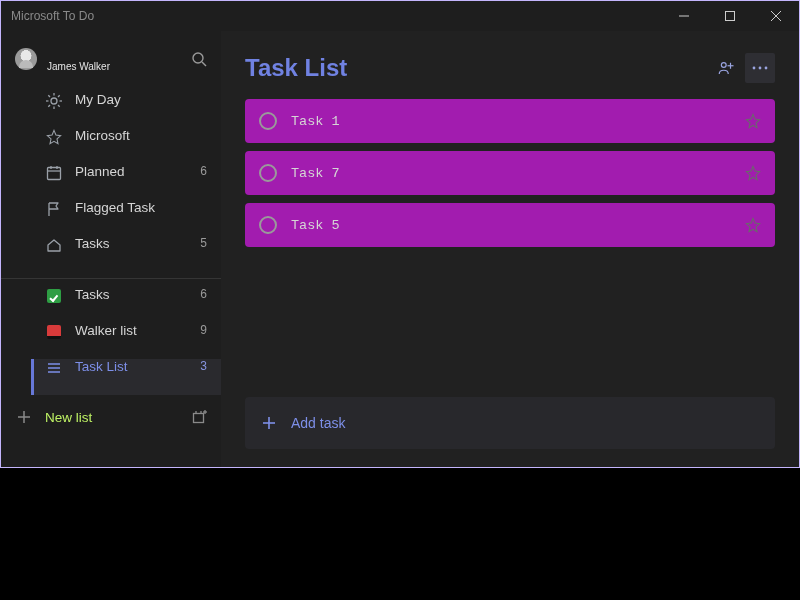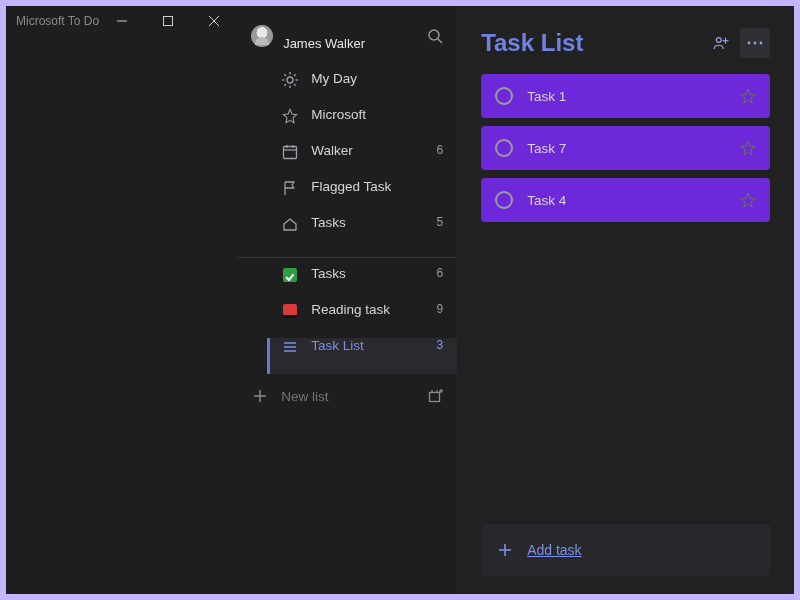--- a/index.html
+++ b/index.html
@@ -1,65 +1,65 @@
 <!DOCTYPE html>
 <html><head>
 <meta charset="utf-8">
 <style>
   * { box-sizing: border-box; margin: 0; padding: 0; }
   html, body { width: 800px; height: 600px; overflow: hidden; font-family: "Segoe UI", Arial, sans-serif; background: #000; }
-  .window { width: 800px; height: 600px; background: #1e1e1e; border: 6px solid #c4b5fd; display: flex; flex-direction: row; }
+  .window { width: 800px; height: 468px; background: #1e1e1e; border: 1px solid #c4b5fd; display: flex; flex-direction: column; }
   .titlebar { height: 30px; background: #1e1e1e; display: flex; align-items: center; padding-left: 10px; color: #8a8a8a; font-size: 12px; }
   .titlebar .spacer { flex: 1; }
   .titlebar .winbtn { width: 46px; height: 30px; display: flex; align-items: center; justify-content: center; color: #ccc; }
   .winbtn svg { stroke: #ccc; }
   .body { flex: 1; display: flex; min-height: 0; }
 
   
   .sidebar { width: 220px; background: #1e1e1e; display: flex; flex-direction: column; color: #ddd; font-size: 13.5px; }
   .profile { display: flex; align-items: center; padding: 14px 14px 18px 14px; }
   .avatar { width: 22px; height: 22px; border-radius: 50%; background: radial-gradient(circle at 50% 35%, #e8e8e8 0 30%, #9a9a9a 31% 100%); margin-right: 10px; position: relative; }
   .avatar::after { content:""; position:absolute; bottom:2px; left:4px; width:14px; height:8px; background:#bbb; border-radius:8px 8px 0 0;}
-  .profile-name { color: #e5e5e5; font-size: 13px; margin-top: 16px; }
+  .profile-name { color: #e5e5e5; font-size: 10px; margin-top: 16px; }
   .profile-search { margin-left: auto; color: #9a9a9a; }
 
   .navlist { padding-top: 2px; }
   .navitem { display: flex; align-items: flex-start; height: 36px; padding: 0 14px; color: #d5d5d5; cursor: default; margin-left: 30px; }
   .navitem.active { background: #2a2a2e; color: #7d8fe8; position: relative; }
   .navitem.active::before { content:""; position:absolute; left:0; top:0; bottom:0; width:3px; background:#6778d8; }
   .navitem .icon { width: 18px; height: 18px; margin-right: 12px; display: flex; align-items:center; justify-content:center; }
   .navitem .label { flex: 1; }
   .navitem .count { color: #9a9a9a; font-size: 12px; }
   .navitem.active .count { color:#8795e0; }
   .separator { height:1px; background:#353535; margin: 6px 0; }
 
   .sq { width:14px; height:14px; border-radius:2px; }
   .sq.green { background:#2e9e44; position:relative;}
   .sq.green::after{content:""; position:absolute; left:3px; top:6px; width:3px; height:6px; border:2px solid #fff; border-top:none; border-left:none; transform:rotate(40deg) translateY(-2px);}
   .sq.red { background:#d83b3b; border-bottom:3px solid #111;}
 
-  .newlist { display:flex; align-items:center; height:40px; padding:0 14px; color:#737373; margin-top:2px;}
+  .newlist { display:flex; align-items:center; height:40px; padding:0 14px; color:#bef264; margin-top:2px;}
   .newlist .icon{width:18px;height:18px;margin-right:12px;display:flex;align-items:center;justify-content:center;}
   .newlist .addgroup{margin-left:auto;}
 
   
   .main { flex: 1; background: #212121; display: flex; flex-direction: column; padding: 0 24px; }
   .main-header { display: flex; align-items: center; padding: 22px 0 16px 0; }
   .main-title { color: #7082e2; font-size: 24px; font-weight: 600; }
   .main-header .spacer{flex:1;}
   .headbtn { width:30px; height:30px; display:flex; align-items:center; justify-content:center; color:#a4b0f0; }
   .headbtn.more{ background:#2e2e33; border-radius:2px; margin-left:4px; color:#9aa4e0;}
 
   .tasklist { display:flex; flex-direction:column; gap:8px; flex:1; overflow:auto;}
-  .taskrow { background:#6d28d9; height:44px; border-radius:4px; display:flex; align-items:center; padding:0 14px; color:#d5d5d5; font-size:13.5px;}
+  .taskrow { background:#a21caf; height:44px; border-radius:4px; display:flex; align-items:center; padding:0 14px; color:#d5d5d5; font-size:13.5px;font-family:Liberation Mono, monospace;}
   .taskrow .circle{ width:18px; height:18px; border:2px solid #9a9a9a; border-radius:50%; margin-right:14px;}
   .taskrow .tlabel{flex:1;}
   .taskrow .star{ color:#7a7a7a;}
 
-  .addtask { height:52px; background:#28282c; border-radius:4px; margin:14px 0 18px 0; display:flex; align-items:center; padding:0 16px; color:#7d8fe8; font-size:14px;text-decoration:underline;}
+  .addtask { height:52px; background:#28282c; border-radius:4px; margin:14px 0 18px 0; display:flex; align-items:center; padding:0 16px; color:#7d8fe8; font-size:14px;}
   .addtask .plus{ margin-right:14px; }
 
   svg{display:block;}
 </style>
 </head>
 <body>
 
 <div class="window">
 
   <div class="titlebar">
@@ -128,21 +128,21 @@
         </div>
         <div class="navitem">
           <span class="icon">
             <svg width="16" height="16" viewBox="0 0 16 16">
                 <rect x="1.5" y="2.5" width="13" height="12" rx="1" fill="none" stroke="#9aa0a8" stroke-width="1.3"></rect>
                 <line x1="1.5" y1="6" x2="14.5" y2="6" stroke="#9aa0a8" stroke-width="1.3"></line>
                 <line x1="5" y1="1" x2="5" y2="4" stroke="#9aa0a8" stroke-width="1.3"></line>
                 <line x1="11" y1="1" x2="11" y2="4" stroke="#9aa0a8" stroke-width="1.3"></line>
               </svg>
           </span>
-          <span class="label">Walker</span>
+          <span class="label">Planned</span>
           <span class="count">6</span>
         </div>
         <div class="navitem">
           <span class="icon">
             <svg width="16" height="16" viewBox="0 0 16 16">
                 <path d="M3 2v13M3 2h9l-2 3 2 3H3" fill="none" stroke="#9aa0a8" stroke-width="1.3" stroke-linejoin="round"></path>
               </svg>
           </span>
           <span class="label">Flagged Task</span>
           <span class="count"></span>
@@ -165,21 +165,21 @@
           <span class="icon">
               <span class="sq green"></span>
             </span>
           <span class="label">Tasks</span>
           <span class="count">6</span>
         </div>
         <div class="navitem">
           <span class="icon">
               <span class="sq red"></span>
             </span>
-          <span class="label">Reading task</span>
+          <span class="label">Walker list</span>
           <span class="count">9</span>
         </div>
         <div class="navitem active">
           <span class="icon">
             <svg width="16" height="16" viewBox="0 0 16 16">
                 <g stroke="#7d8fe8" stroke-width="1.5">
                   <line x1="2" y1="4" x2="14" y2="4"></line>
                   <line x1="2" y1="8" x2="14" y2="8"></line>
                   <line x1="2" y1="12" x2="14" y2="12"></line>
                 </g>
@@ -245,21 +245,21 @@
           <span class="circle"></span>
           <span class="tlabel">Task 7</span>
           <span class="star">
             <svg width="16" height="16" viewBox="0 0 24 24">
                 <path d="M12 2l2.9 6.9L22 10l-5.5 4.8L18 22l-6-3.5L6 22l1.5-7.2L2 10l7.1-1.1z" fill="none" stroke="#6a6a6a" stroke-width="1.6"></path>
               </svg>
           </span>
         </div>
         <div class="taskrow">
           <span class="circle"></span>
-          <span class="tlabel">Task 4</span>
+          <span class="tlabel">Task 5</span>
           <span class="star">
             <svg width="16" height="16" viewBox="0 0 24 24">
                 <path d="M12 2l2.9 6.9L22 10l-5.5 4.8L18 22l-6-3.5L6 22l1.5-7.2L2 10l7.1-1.1z" fill="none" stroke="#6a6a6a" stroke-width="1.6"></path>
               </svg>
           </span>
         </div>
       </div>
 
       <div class="addtask">
         <span class="plus">

